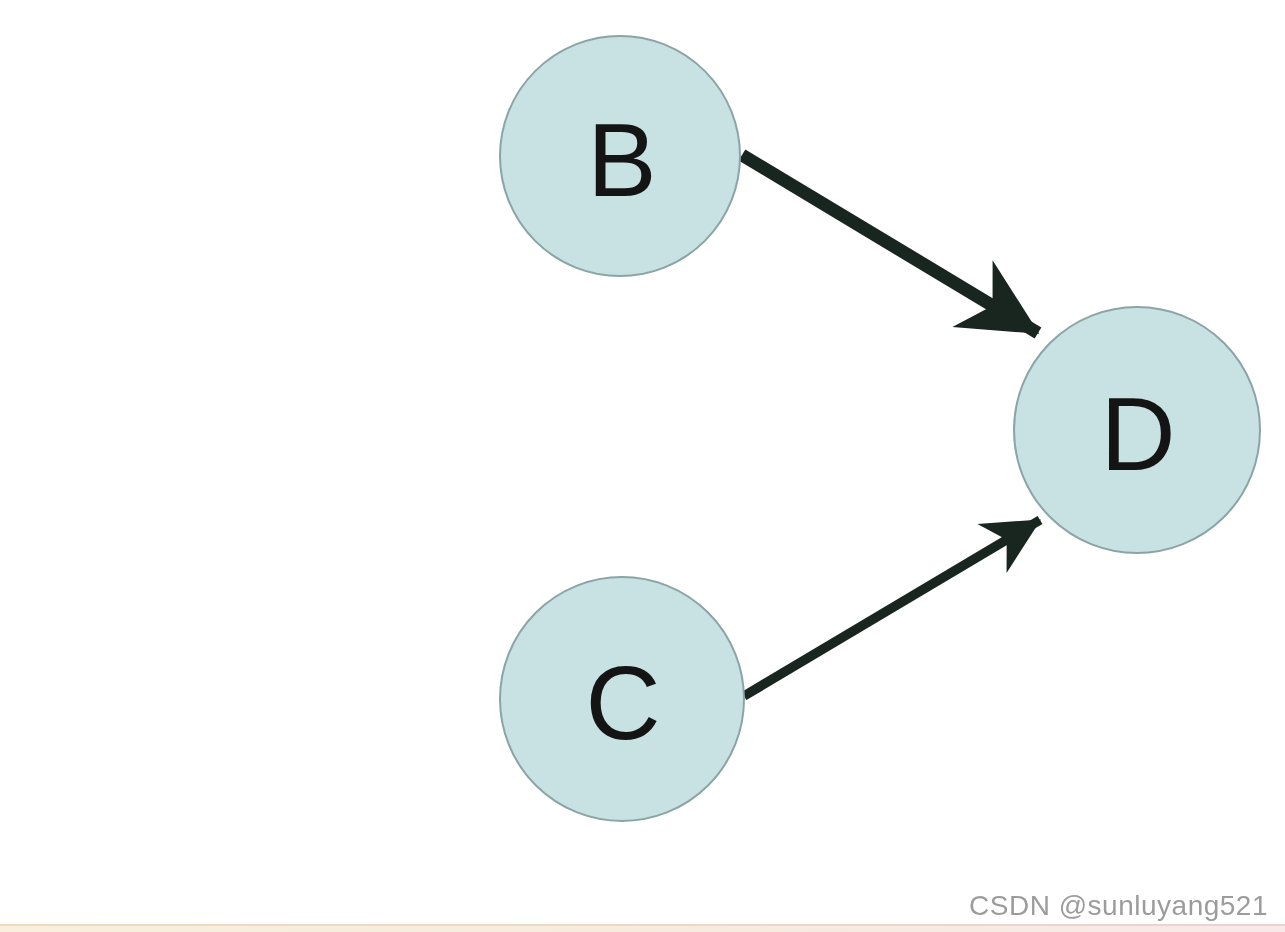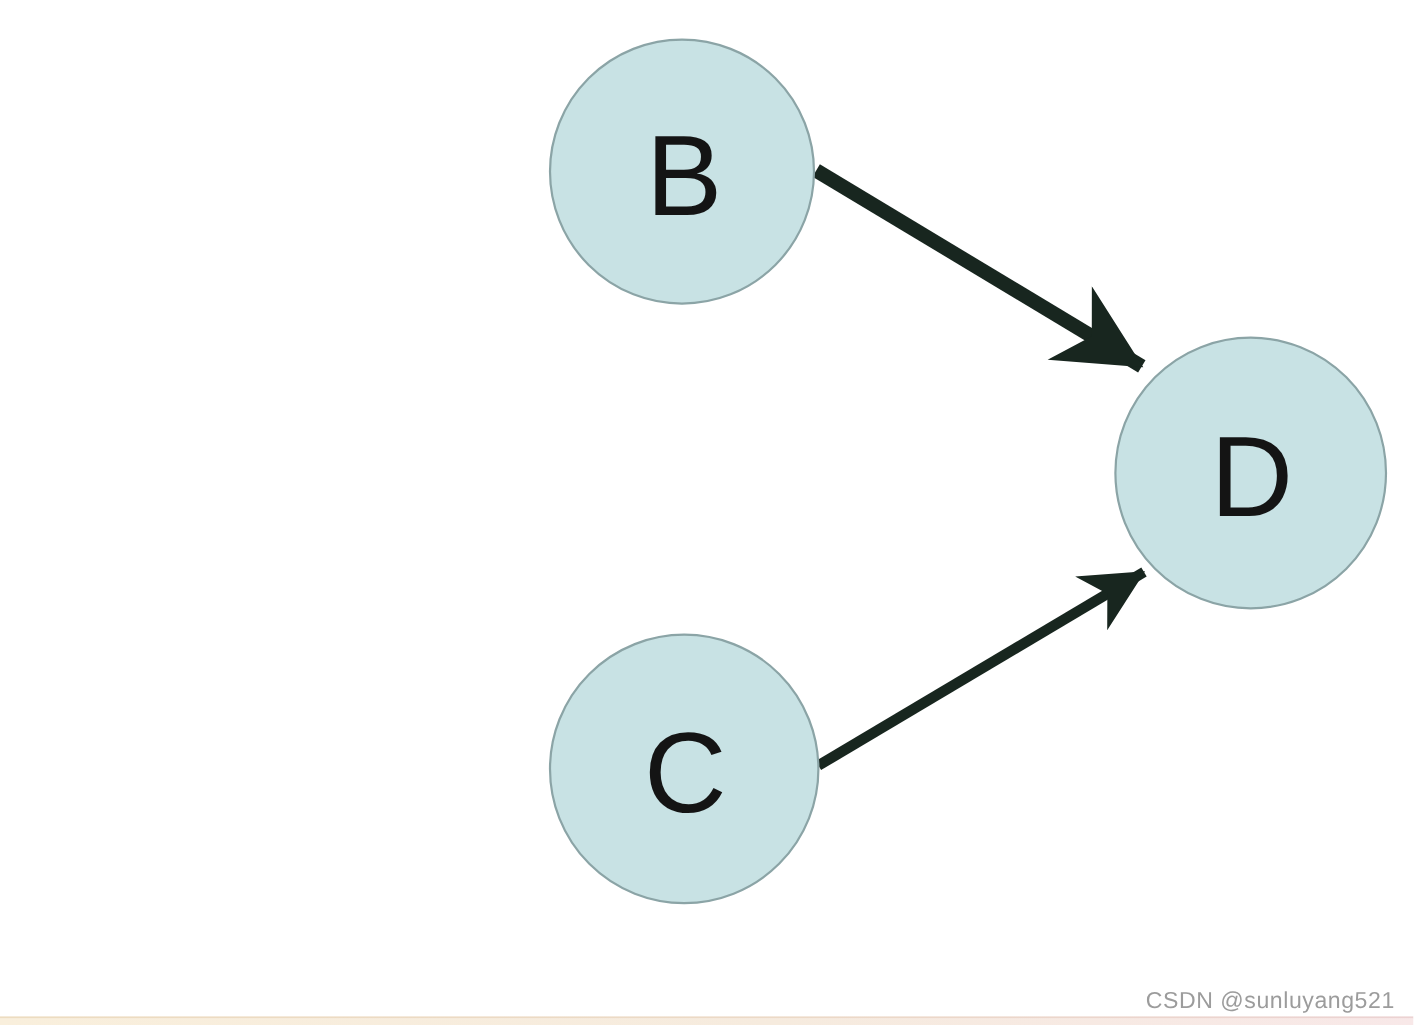--- a/index.html
+++ b/index.html
@@ -28,21 +28,21 @@
   .node-label {
     font-family: "Liberation Sans", "DejaVu Sans", sans-serif;
     font-size: 104px;
     font-weight: 400;
     fill: #141414;
   }
   .watermark {
     position: absolute;
     right: 17px;
     bottom: 10px;
-    font-size: 21px;
+    font-size: 28px;
     color: #9c9c9c;
     letter-spacing: 0.5px;
     white-space: nowrap;
   }
   .footer-bar {
     position: absolute;
     left: 0;
     bottom: 0;
     width: 100%;
     height: 8px;

